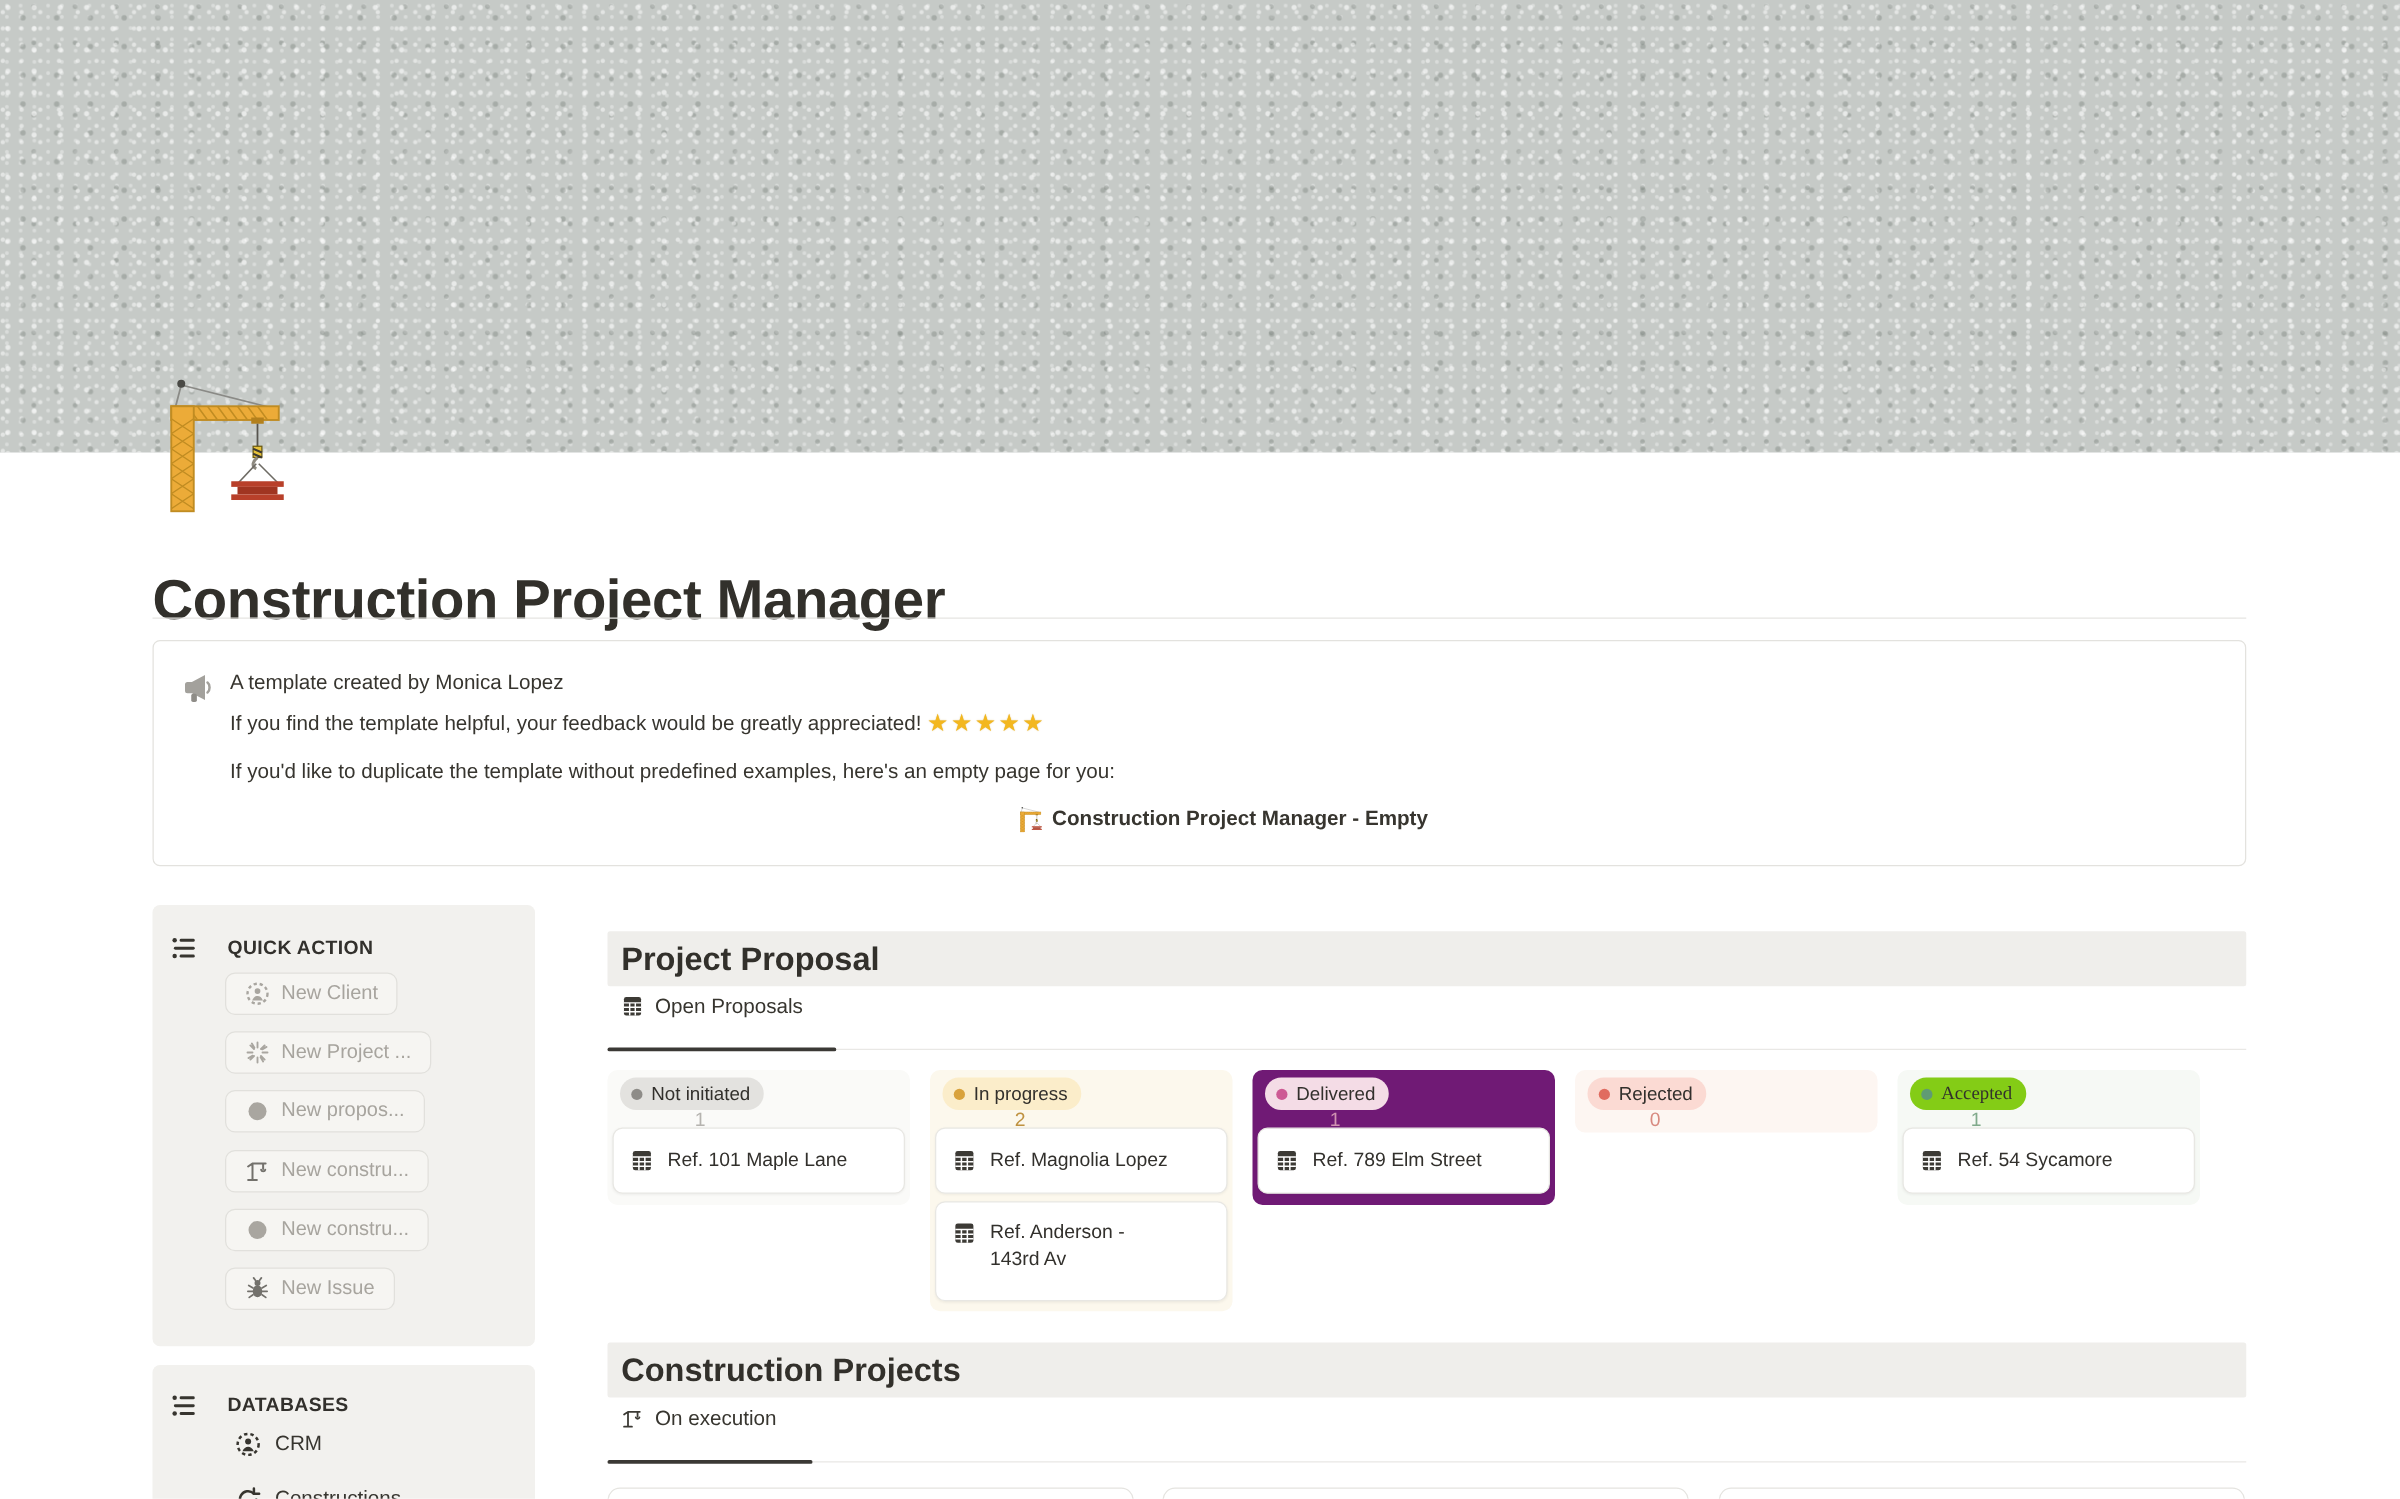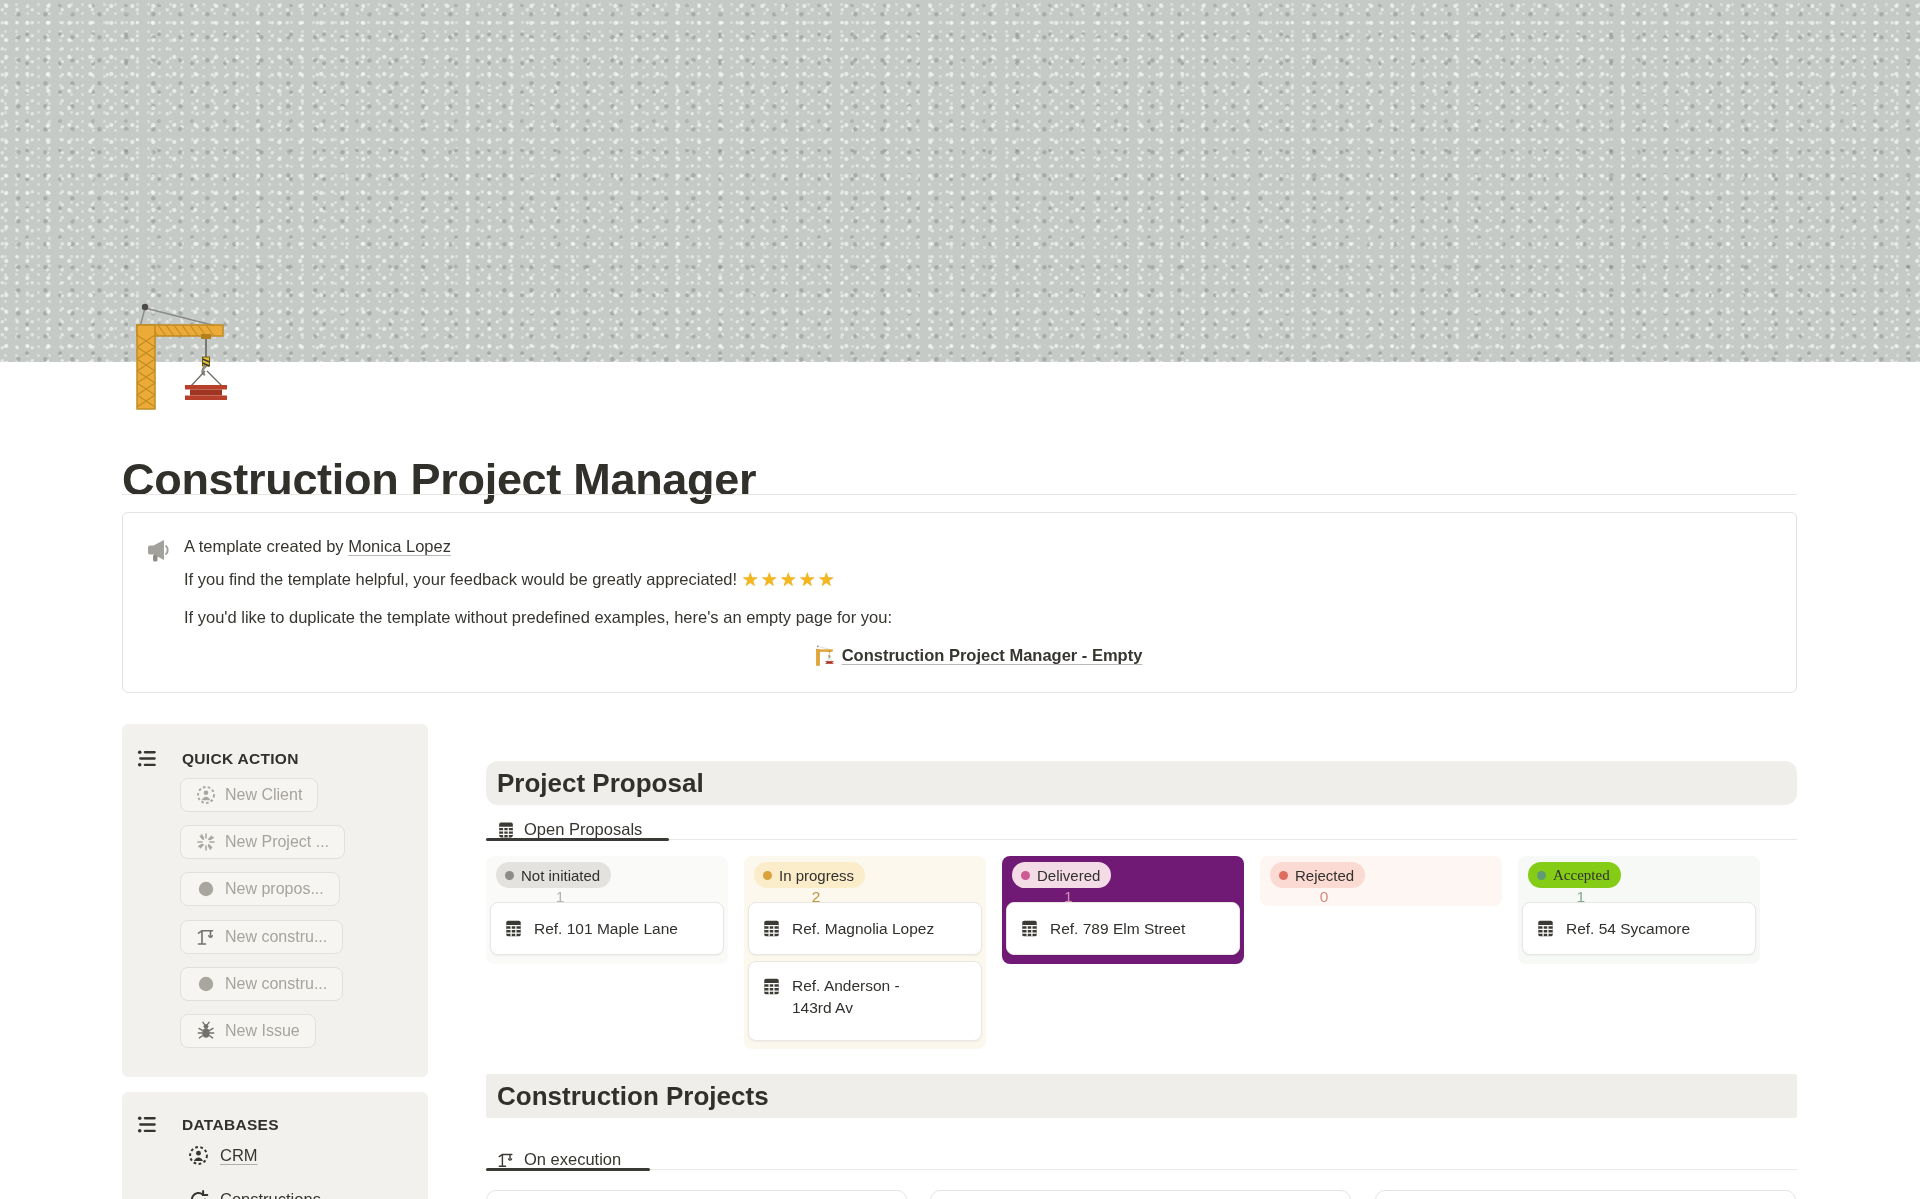--- a/index.html
+++ b/index.html
@@ -36,21 +36,21 @@
     position:absolute;left:122px;top:512px;width:1675px;height:181px;box-sizing:border-box;
     border:1px solid #e3e2de;border-radius:6px;background:#fff;
   }
   .callout-icon{position:absolute;left:21px;top:22px;width:30px;height:30px;}
   .callout-body{position:absolute;left:61px;top:0;right:24px;font-size:16.5px;color:#37352f;}
   .callout-body p{margin:0;line-height:23px;}
   .p1{margin-top:22px !important;}
   .p2{margin-top:10px !important;}
   .p3{margin-top:15px !important;}
   .p4{margin-top:15px !important;display:flex;align-items:center;gap:7px;justify-content:center;}
-  a.nlink{color:inherit;text-decoration:underline;text-decoration-color:rgba(55,53,47,.35);text-underline-offset:3px;cursor:pointer;}
+  a.nlink{color:inherit;text-decoration-color:rgba(55,53,47,.35);text-underline-offset:3px;cursor:pointer;}
   .stars{color:#f3b71f;font-size:19px;letter-spacing:2px;vertical-align:-1px;text-shadow:0 0 1px rgba(197,144,0,.7);}
   .empty-link{font-weight:600;}
   .crane-sm{width:21px;height:21px;flex:0 0 auto;}
 
   
   .side-box{position:absolute;left:122px;width:306px;background:#f2f1ee;border-radius:6px;box-sizing:border-box;}
   .qa-box{top:724px;height:353px;}
   .db-box{top:1092px;height:150px;}
   .box-header{position:absolute;left:15px;display:flex;align-items:center;}
   .box-header .hicon{width:21px;height:21px;color:#37352f;}
@@ -72,26 +72,26 @@
   .db-row .ricon{width:21px;height:21px;color:#37352f;flex:0 0 auto;}
   .db-row .rlabel{margin-left:11px;font-size:16.5px;font-weight:500;color:#37352f;}
   .r1{top:50px;} .r2{top:94px;}
 
   
   .section-bar{
     position:absolute;left:486px;width:1311px;height:44px;background:#efeeeb;border-radius:2px;
     font-size:26px;font-weight:700;line-height:44px;color:#32302b;padding-left:11px;box-sizing:border-box;
     cursor:pointer;
   }
-  .bar1{top:761px;border-radius:12px;} .bar2{top:1074px;}
+  .bar1{top:745px;} .bar2{top:1074px;}
 
   .tabrow{position:absolute;left:486px;width:1311px;height:43px;border-bottom:1px solid #e9e8e5;box-sizing:content-box;}
   .tr1{top:796px;} .tr2{top:1126px;}
   .tab{
-    position:absolute;left:11px;top:0;height:43px;display:flex;align-items:flex-end;gap:9px;
+    position:absolute;left:11px;top:0;height:43px;display:flex;align-items:flex-start;gap:9px;
     font-size:16.5px;font-weight:500;color:#37352f;cursor:pointer;white-space:nowrap;
   }
   .tab .ticon{width:18px;height:18px;color:#3c3a35;flex:0 0 auto;}
   .tab-underline{position:absolute;left:0;bottom:-2px;height:3px;background:#3b3935;border-radius:2px;}
   .tr1 .tab-underline{width:183px;}
   .tr2 .tab-underline{width:164px;}
 
   
   .board{position:absolute;left:486px;top:856px;width:1311px;height:200px;}
   .bcol{position:absolute;top:0;width:242px;border-radius:8px;box-sizing:border-box;}

